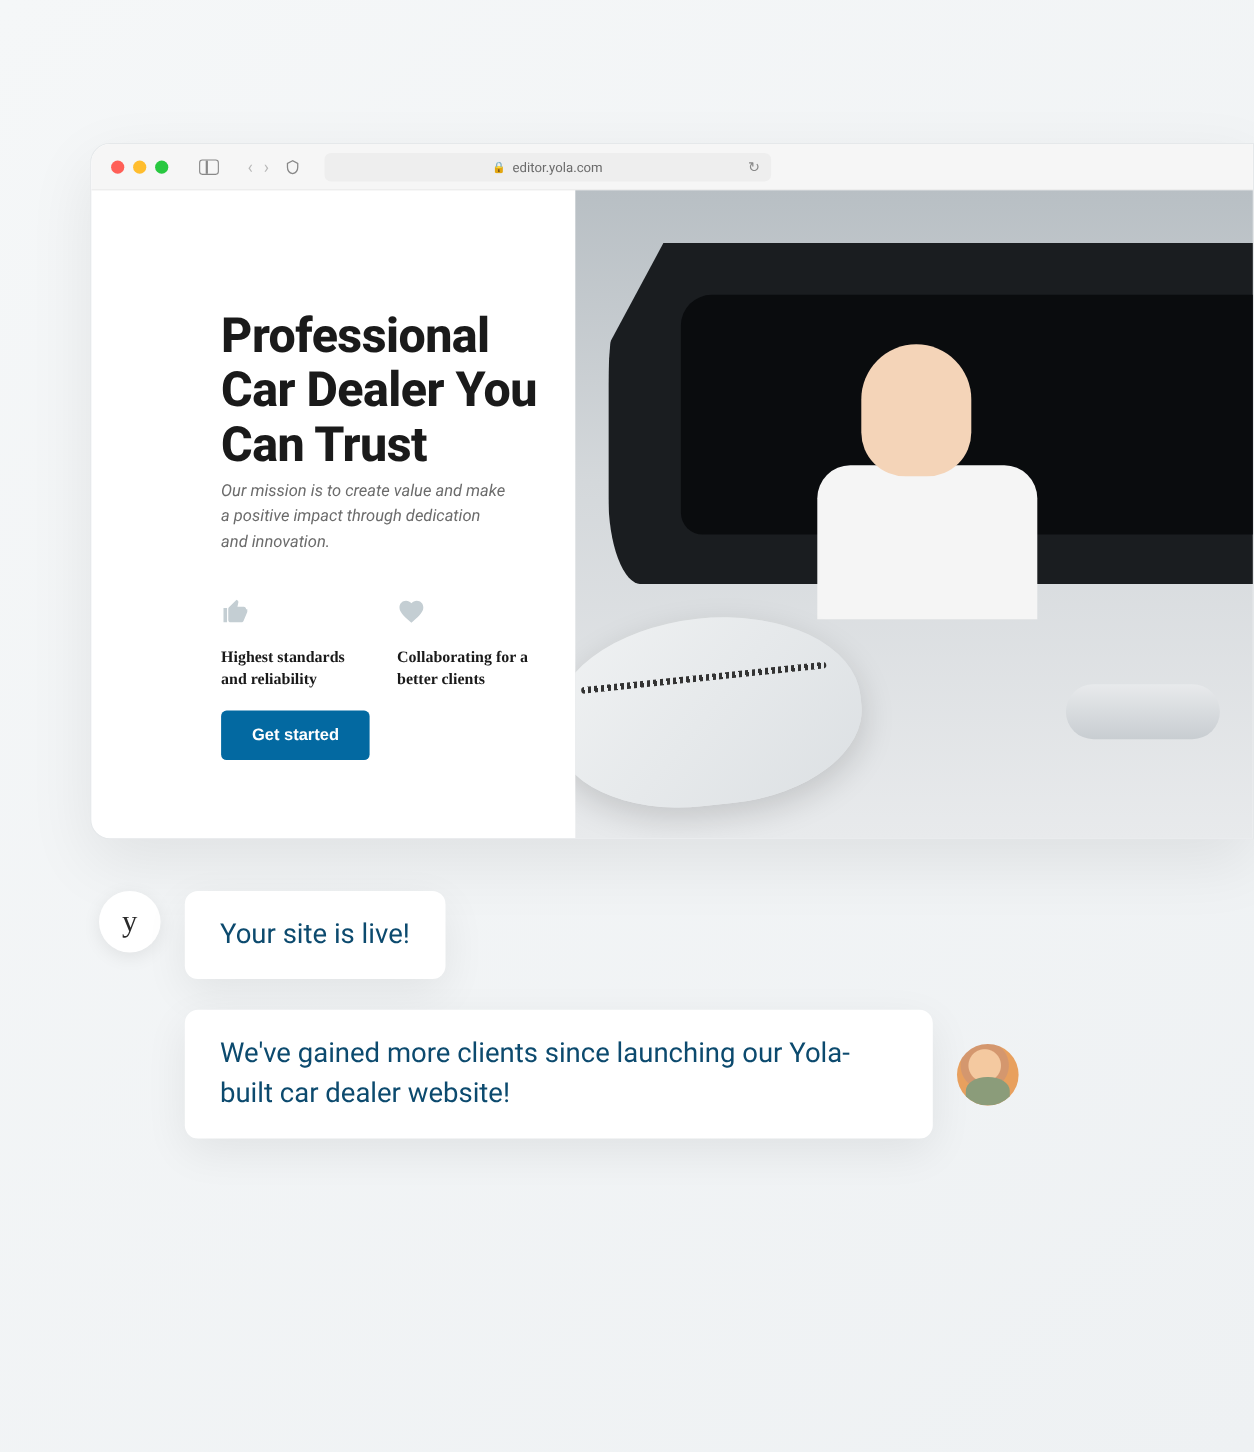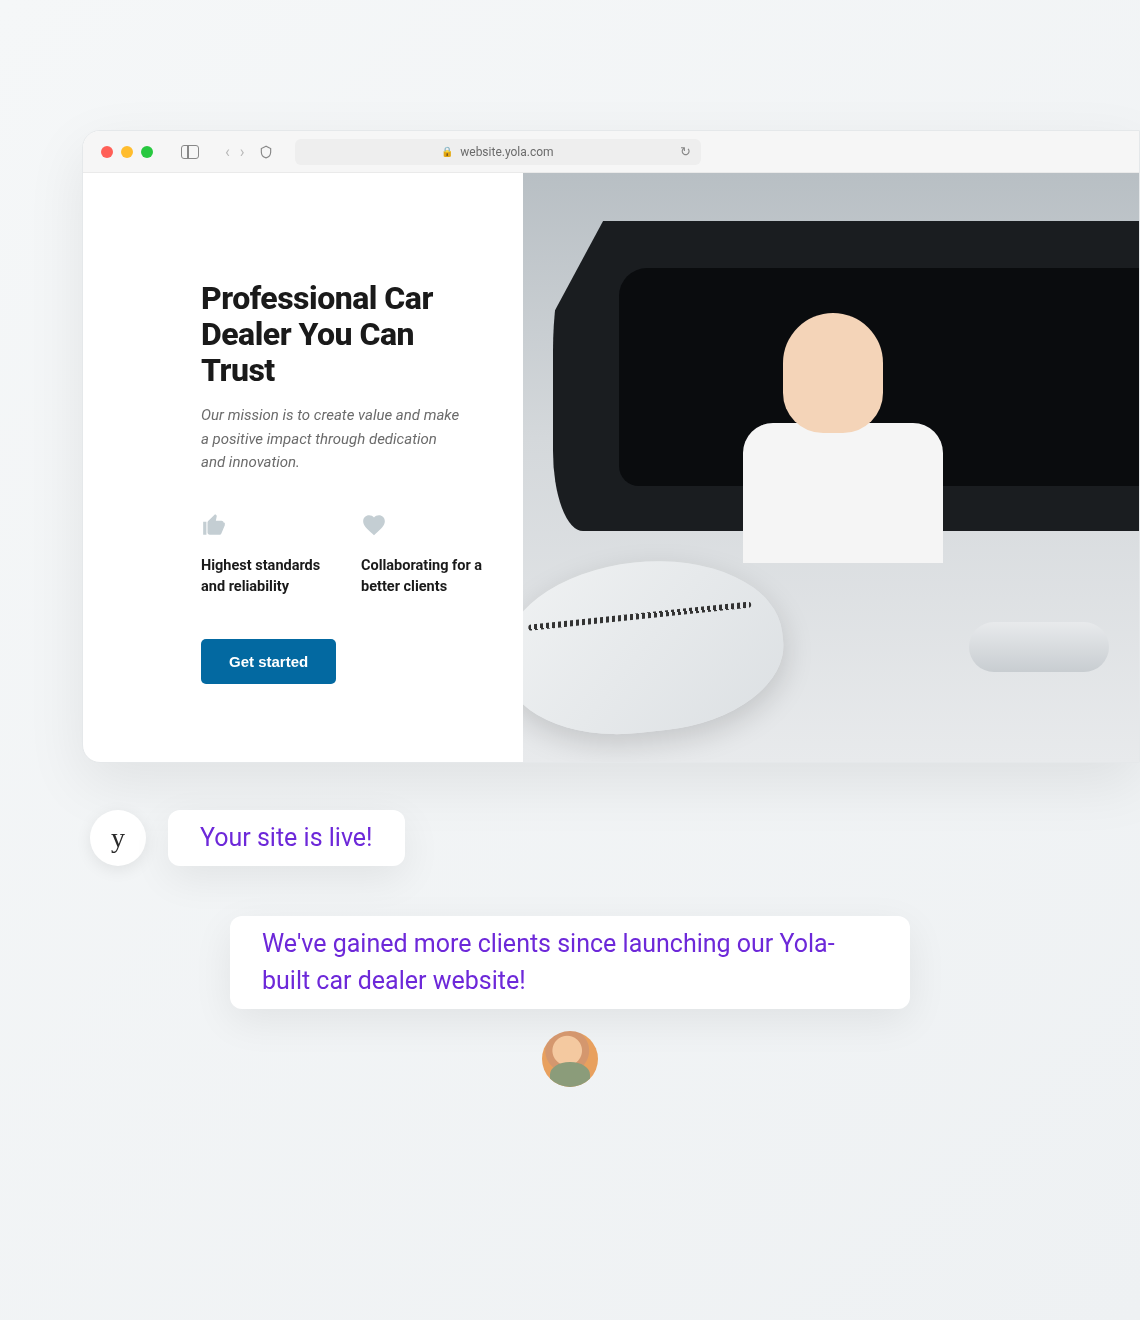--- a/index.html
+++ b/index.html
@@ -64,29 +64,29 @@
       position: absolute; right: 10px; color: #888; font-size: 13px;
     }
     .page-content {
       display: flex; height: calc(100% - 42px);
     }
     .hero-left {
       flex: 0 0 440px;
       padding: 108px 30px 0 118px;
     }
     .hero-title {
-      font-size: 32px; font-weight: 800; line-height: 1.12;
+      font-size: 44px; font-weight: 800; line-height: 1.12;
       color: #1a1a1a; letter-spacing: -0.5px;
-      margin-bottom: 16px;
+      margin-bottom: 6px;
     }
     .hero-desc {
       font-size: 15px; line-height: 1.55; color: #6b6b6b;
       margin-bottom: 38px; max-width: 260px; font-style: italic;
     }
-    .features-row { display: flex; gap: 28px; margin-bottom: 42px; }
+    .features-row { display: flex; gap: 28px; margin-bottom: 18px; font-family: Liberation Serif, serif; }
     .feature { flex: 1; }
     .feature-icon {
       width: 26px; height: 26px; color: #c4ced3; margin-bottom: 14px;
     }
     .feature-text {
       font-size: 14.5px; font-weight: 700; line-height: 1.4; color: #1a1a1a;
     }
     .cta-button {
       display: inline-block;
       padding: 14px 28px;
@@ -191,33 +191,32 @@
     }
     .avatar-user::after {
       content: "";
       position: absolute; bottom: 0; left: 15%;
       width: 70%; height: 45%;
       background: #8b9c7a;
       border-radius: 50% 50% 0 0;
     }
     .bubble {
       background: #fff;
-      padding: 10px 32px;
+      padding: 22px 32px;
       border-radius: 12px;
       box-shadow: 0 12px 40px rgba(0,0,0,0.07);
       font-size: 25px;
-      color: #6d28d9;
+      color: #0c4a6e;
       line-height: 1.45;
     }
     .bubble.small { display: inline-block; }
     .bubble.large { max-width: 680px; }
     .chat-row-2 {
       display: flex; align-items: center; gap: 22px;
       margin-top: 12px;
-      flex-direction: column;
     }
   </style>
 </head>
 <body>
 
 <div class="browser-window">
   <div class="browser-chrome">
     <div class="traffic-lights">
       <div class="traffic-light tl-red"></div>
       <div class="traffic-light tl-yellow"></div>
@@ -226,21 +225,21 @@
     <div class="sidebar-toggle"></div>
     <div class="nav-arrows">
       <span class="nav-arrow">‹</span>
       <span class="nav-arrow">›</span>
     </div>
     <svg class="shield-icon" viewBox="0 0 24 24" fill="none" stroke="currentColor" stroke-width="2">
       <path d="M12 2 L4 6 v6 c0 5 3.5 9 8 10 4.5-1 8-5 8-10 V6 z"></path>
     </svg>
     <div class="address-bar">
       <span class="lock-icon">🔒</span>
-      <span>website.yola.com</span>
+      <span>editor.yola.com</span>
       <span class="refresh-icon">↻</span>
     </div>
     <div style="flex:1"></div>
   </div>
 
   <div class="page-content">
     <div class="hero-left">
       <h1 class="hero-title">Professional Car Dealer You Can Trust</h1>
       <p class="hero-desc">Our mission is to create value and make a positive impact through dedication and innovation.</p>
       <div class="features-row">

